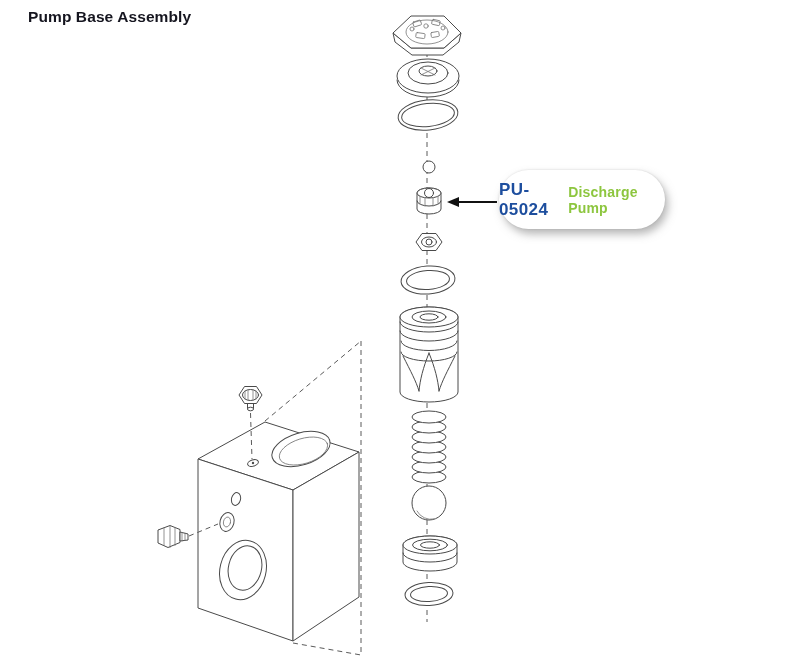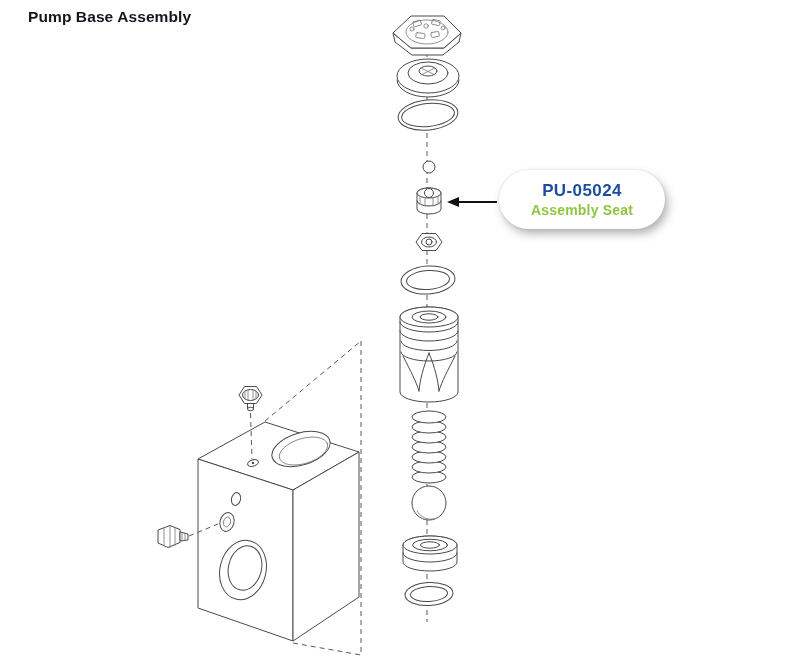--- a/index.html
+++ b/index.html
@@ -8,21 +8,21 @@
   .title { position:absolute; left:16px; top:8px; font-size:15.5px; font-weight:700; color:#15151f; letter-spacing:.1px; }
   svg.drawing { position:absolute; left:0; top:0; }
   .ln  { stroke:#4a4a4a; stroke-width:1; fill:none; stroke-linecap:round; stroke-linejoin:round; }
   .lnf { stroke:#4a4a4a; stroke-width:1; fill:#ffffff; stroke-linejoin:round; }
   .thin{ stroke:#767676; stroke-width:.8; fill:none; stroke-linecap:round; }
   .dash{ stroke:#5a5a5a; stroke-width:1; fill:none; stroke-dasharray:5 4; }
   .callout {
     position:absolute; left:487px; top:170px; width:166px; height:59px;
     background:#fff; border-radius:30px;
     box-shadow:3px 5px 9px rgba(110,110,110,.5), 0 0 2px rgba(150,150,150,.35);
-    display:flex; flex-direction:column; align-items:center; justify-content:center; gap:1px;
+    display:flex; flex-direction:row; align-items:center; justify-content:center; gap:1px;
     cursor:pointer;
   }
   .callout .pn { font-size:17px; font-weight:800; color:var(--part-number,#1d4e9e); letter-spacing:.4px; }
   .callout .nm { font-size:14px; font-weight:800; color:var(--part-name,#8dc63f); letter-spacing:.2px; }
 </style>
 </head>
 <body>
 
 <div class="stage">
 
@@ -164,16 +164,16 @@
     </g>
 
     <g>
       <line x1="446" y1="202" x2="485" y2="202" stroke="#111111" stroke-width="2"></line>
       <polygon points="435,202 447,197 447,207" fill="#111111"></polygon>
     </g>
   </svg>
 
   <div class="callout">
     <div class="pn">PU-05024</div>
-    <div class="nm">Assembly Seat</div>
+    <div class="nm">Discharge Pump</div>
   </div>
 
 </div>
 
 </body></html>

